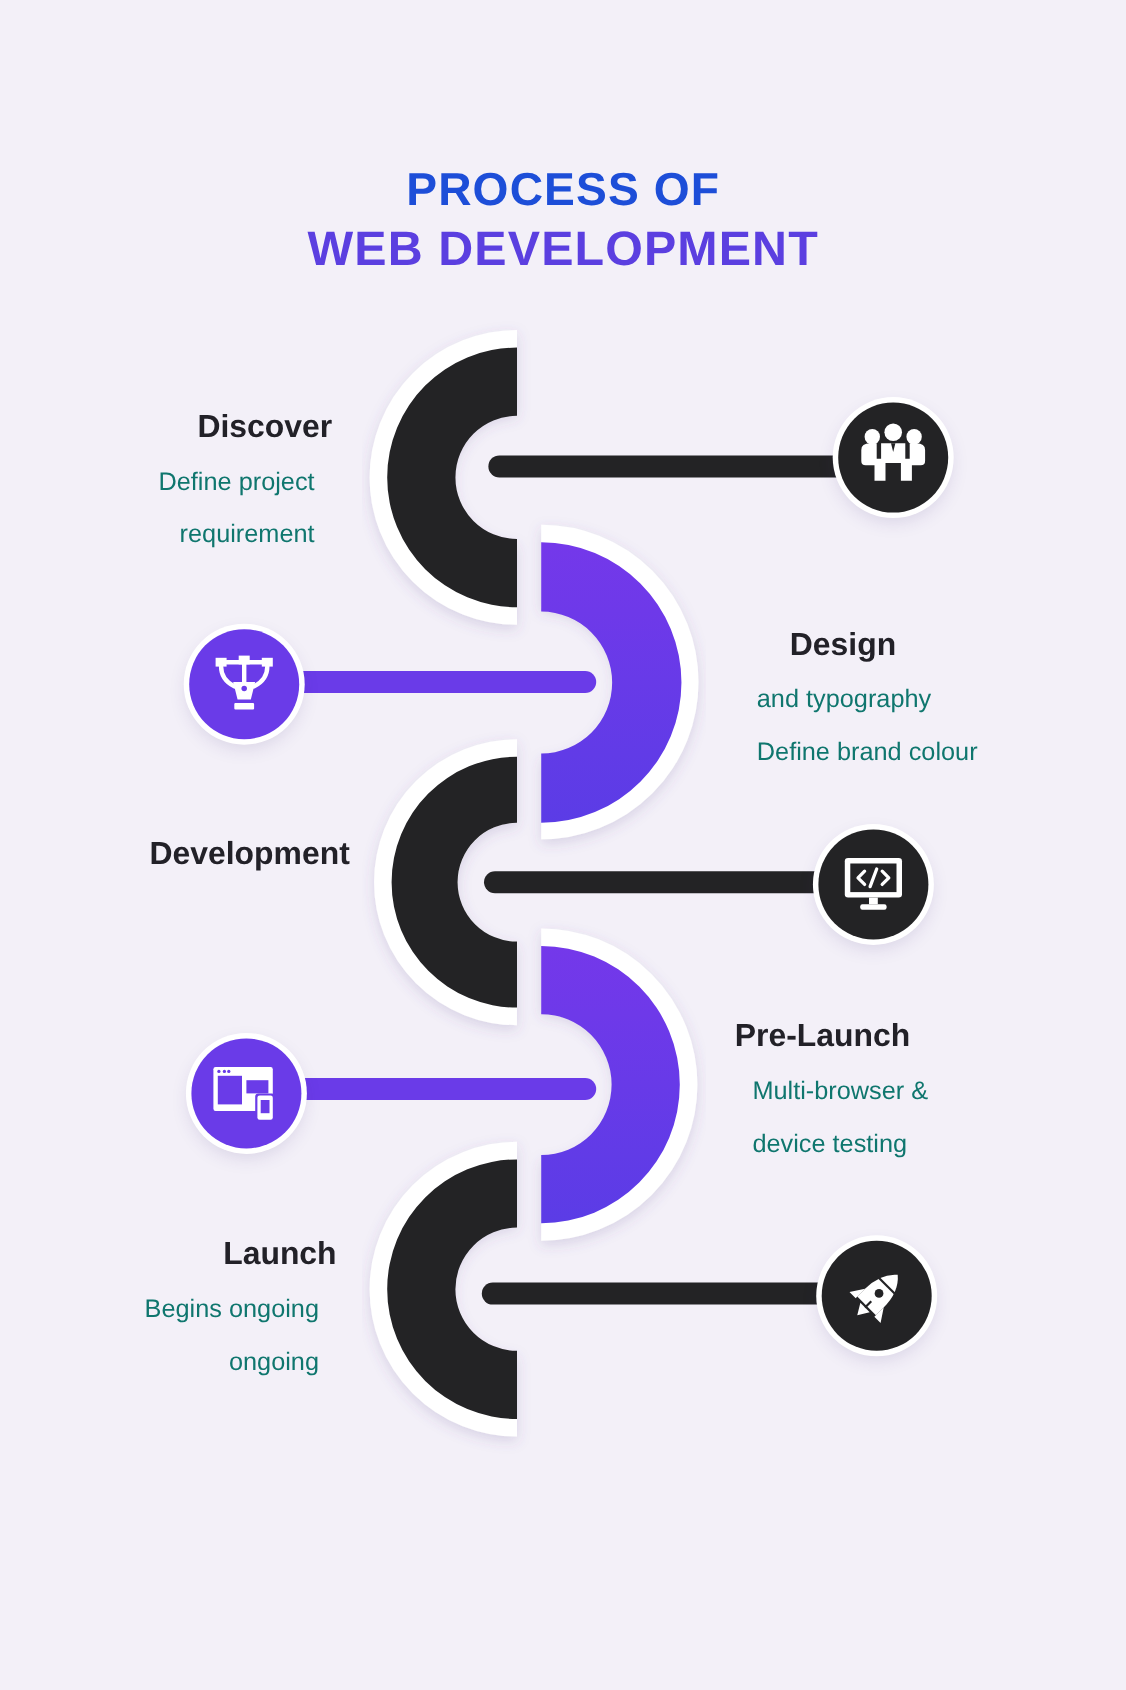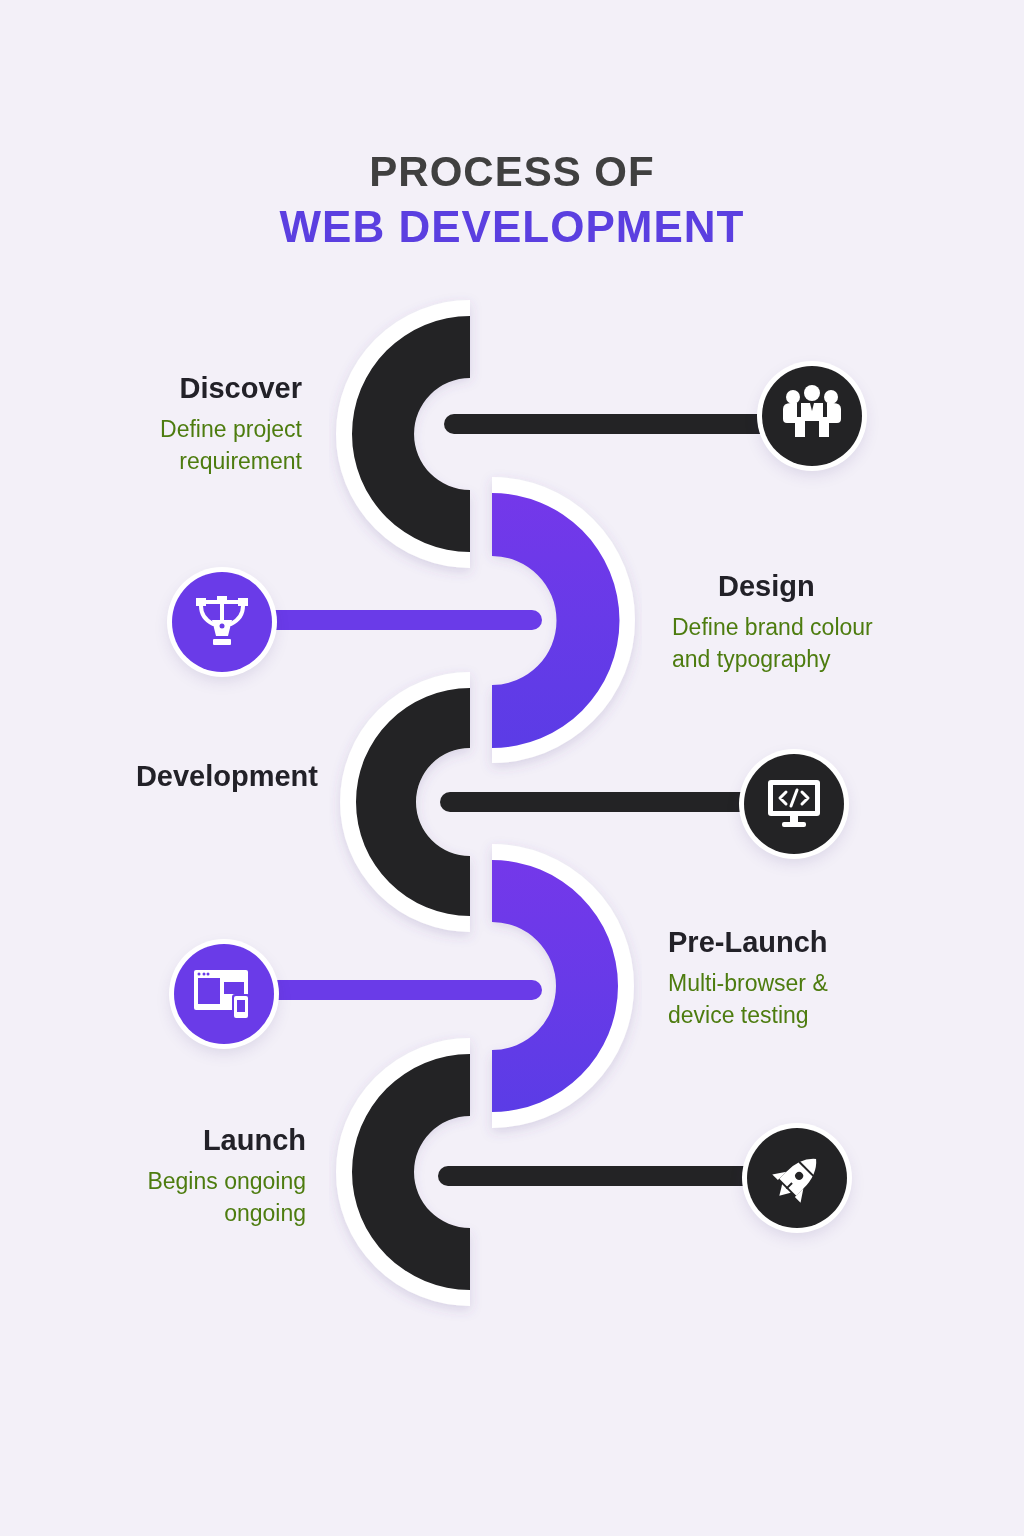--- a/index.html
+++ b/index.html
@@ -2,35 +2,35 @@
 <html><head>
   <meta charset="utf-8">
   <style>
     html, body { margin:0; padding:0; }
     body {
       width:1024px; height:1536px; position:relative; overflow:hidden;
       background:#f3f0f8;
       font-family:"Liberation Sans", sans-serif;
     }
     .title { position:absolute; left:0; width:1024px; text-align:center; font-weight:700; margin:0; }
-    .title-1 { top:148px; font-size:42px; color:#404040; letter-spacing:1px; }
+    .title-1 { top:148px; font-size:42px; color:#1d4ed8; letter-spacing:1px; }
     .title-2 { top:202px; font-size:44px; color:#5b3fe0; letter-spacing:1px; font-weight:900; }
     svg.flow { position:absolute; left:0; top:0; }
     .icon-circle {
       position:absolute; width:100px; height:100px; border-radius:50%;
       display:flex; align-items:center; justify-content:center;
       box-shadow:0 0 0 5px #ffffff, 0 6px 18px rgba(60,40,120,0.18);
     }
     .icon-circle.dark { background:#232325; }
     .icon-circle.purple { background:#6a3be8; }
     .step-text { position:absolute; }
     .step-text.left { text-align:right; }
     .step-text.right { text-align:left; }
     .step-title { font-size:29px; font-weight:700; color:#222128; margin:0 0 8px 0; }
-    .step-desc { font-size:23px; color:#4d7c0f; line-height:32px; margin:0; }
+    .step-desc { font-size:23px; color:#0f766e; line-height:32px; margin:16px; }
   </style>
 </head>
 <body>
 
 <h1 class="title title-1">PROCESS OF</h1>
 <h1 class="title title-2">WEB DEVELOPMENT</h1>
 
 <svg class="flow" width="1024" height="1536">
   <defs>
     <filter id="sh" x="-20%" y="-20%" width="140%" height="140%">
@@ -134,22 +134,22 @@
 </div>
 
 <div class="step-text left" style="right:722px; top:372px;">
   <h2 class="step-title">Discover</h2>
   <p class="step-desc">Define project</p>
   <p class="step-desc">requirement</p>
 </div>
 
 <div class="step-text right" style="left:672px; top:570px;">
   <h2 class="step-title" style="margin-left:46px;">Design</h2>
+  <p class="step-desc">and typography</p>
   <p class="step-desc">Define brand colour</p>
-  <p class="step-desc">and typography</p>
 </div>
 
 <div class="step-text left" style="right:706px; top:760px;">
   <h2 class="step-title">Development</h2>
 </div>
 
 <div class="step-text right" style="left:668px; top:926px;">
   <h2 class="step-title">Pre-Launch</h2>
   <p class="step-desc">Multi-browser &amp;</p>
   <p class="step-desc">device testing</p>

